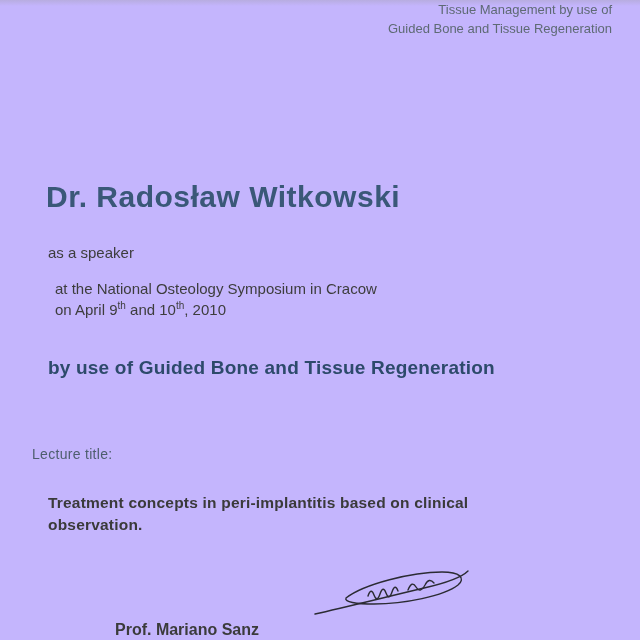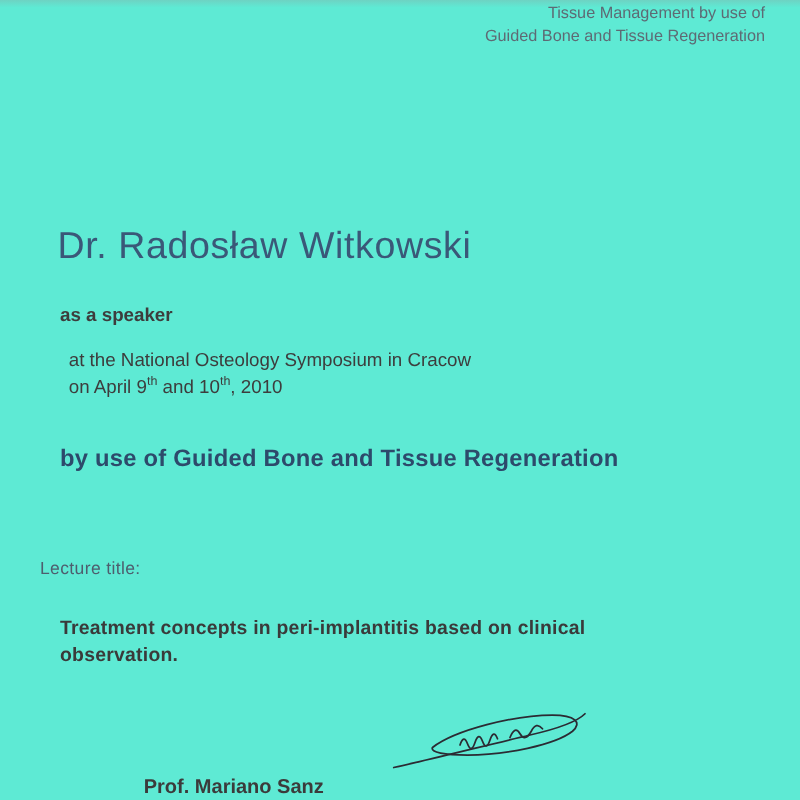--- a/index.html
+++ b/index.html
@@ -6,21 +6,21 @@
     margin: 0;
     padding: 0;
     background: #e9e9e9;
     font-family: "Liberation Sans", "DejaVu Sans", sans-serif;
   }
   .page {
     position: relative;
     width: 640px;
     height: 640px;
     margin: 0 auto;
-    background: #5eead4;
+    background: #c4b5fd;
     overflow: hidden;
   }
   
   .scan-edge {
     position: absolute;
     top: 0; left: 0; right: 0;
     height: 6px;
     background: linear-gradient(to bottom, rgba(150,150,150,0.28), rgba(255,255,255,0));
     pointer-events: none;
   }
@@ -43,30 +43,29 @@
     color: #3d3d3d;
   }
 
   .recipient {
     position: absolute;
     left: 46px;
     top: 180px;
     font-size: 30px;
     letter-spacing: 0.5px;
     color: #3a5878;
-    font-weight: 400;
+    font-weight: 700;
   }
 
   .role {
     position: absolute;
     left: 48px;
     top: 244px;
     font-size: 15px;
     color: #3d3d3d;
-    font-weight: bold;
   }
 
   .event {
     position: absolute;
     left: 55px;
     top: 278px;
     font-size: 15px;
     line-height: 21px;
     color: #3d3d3d;
   }

